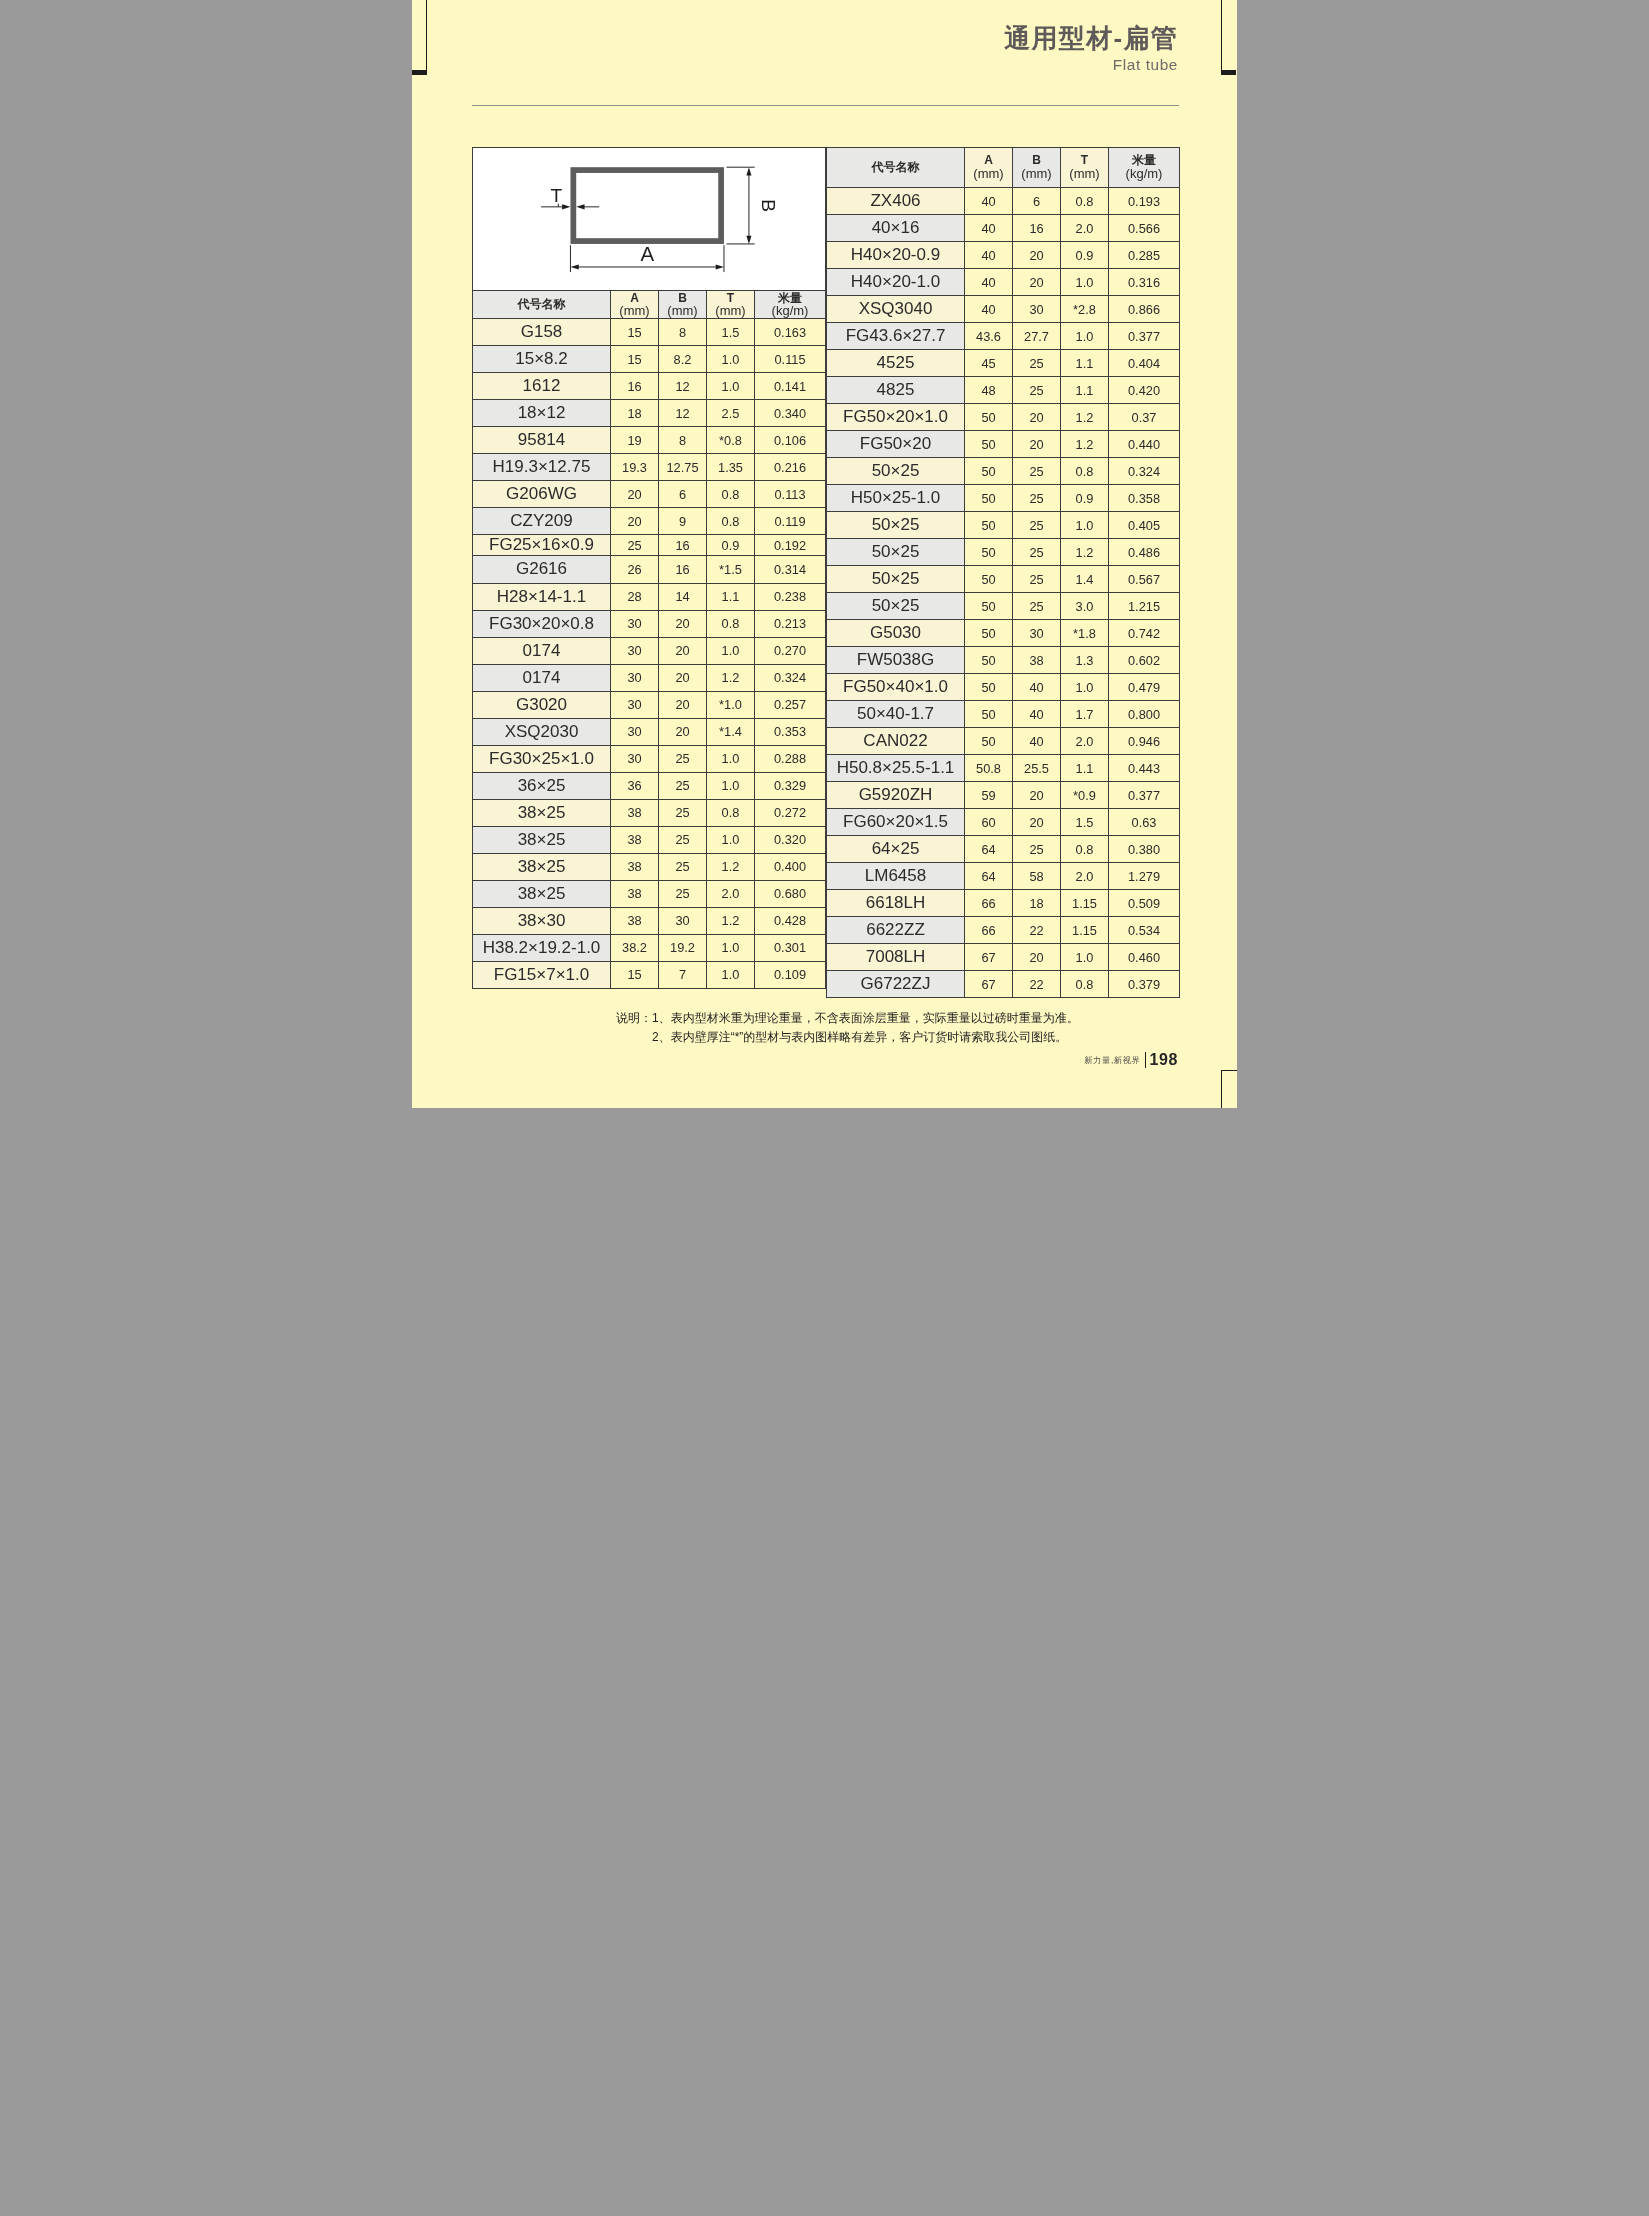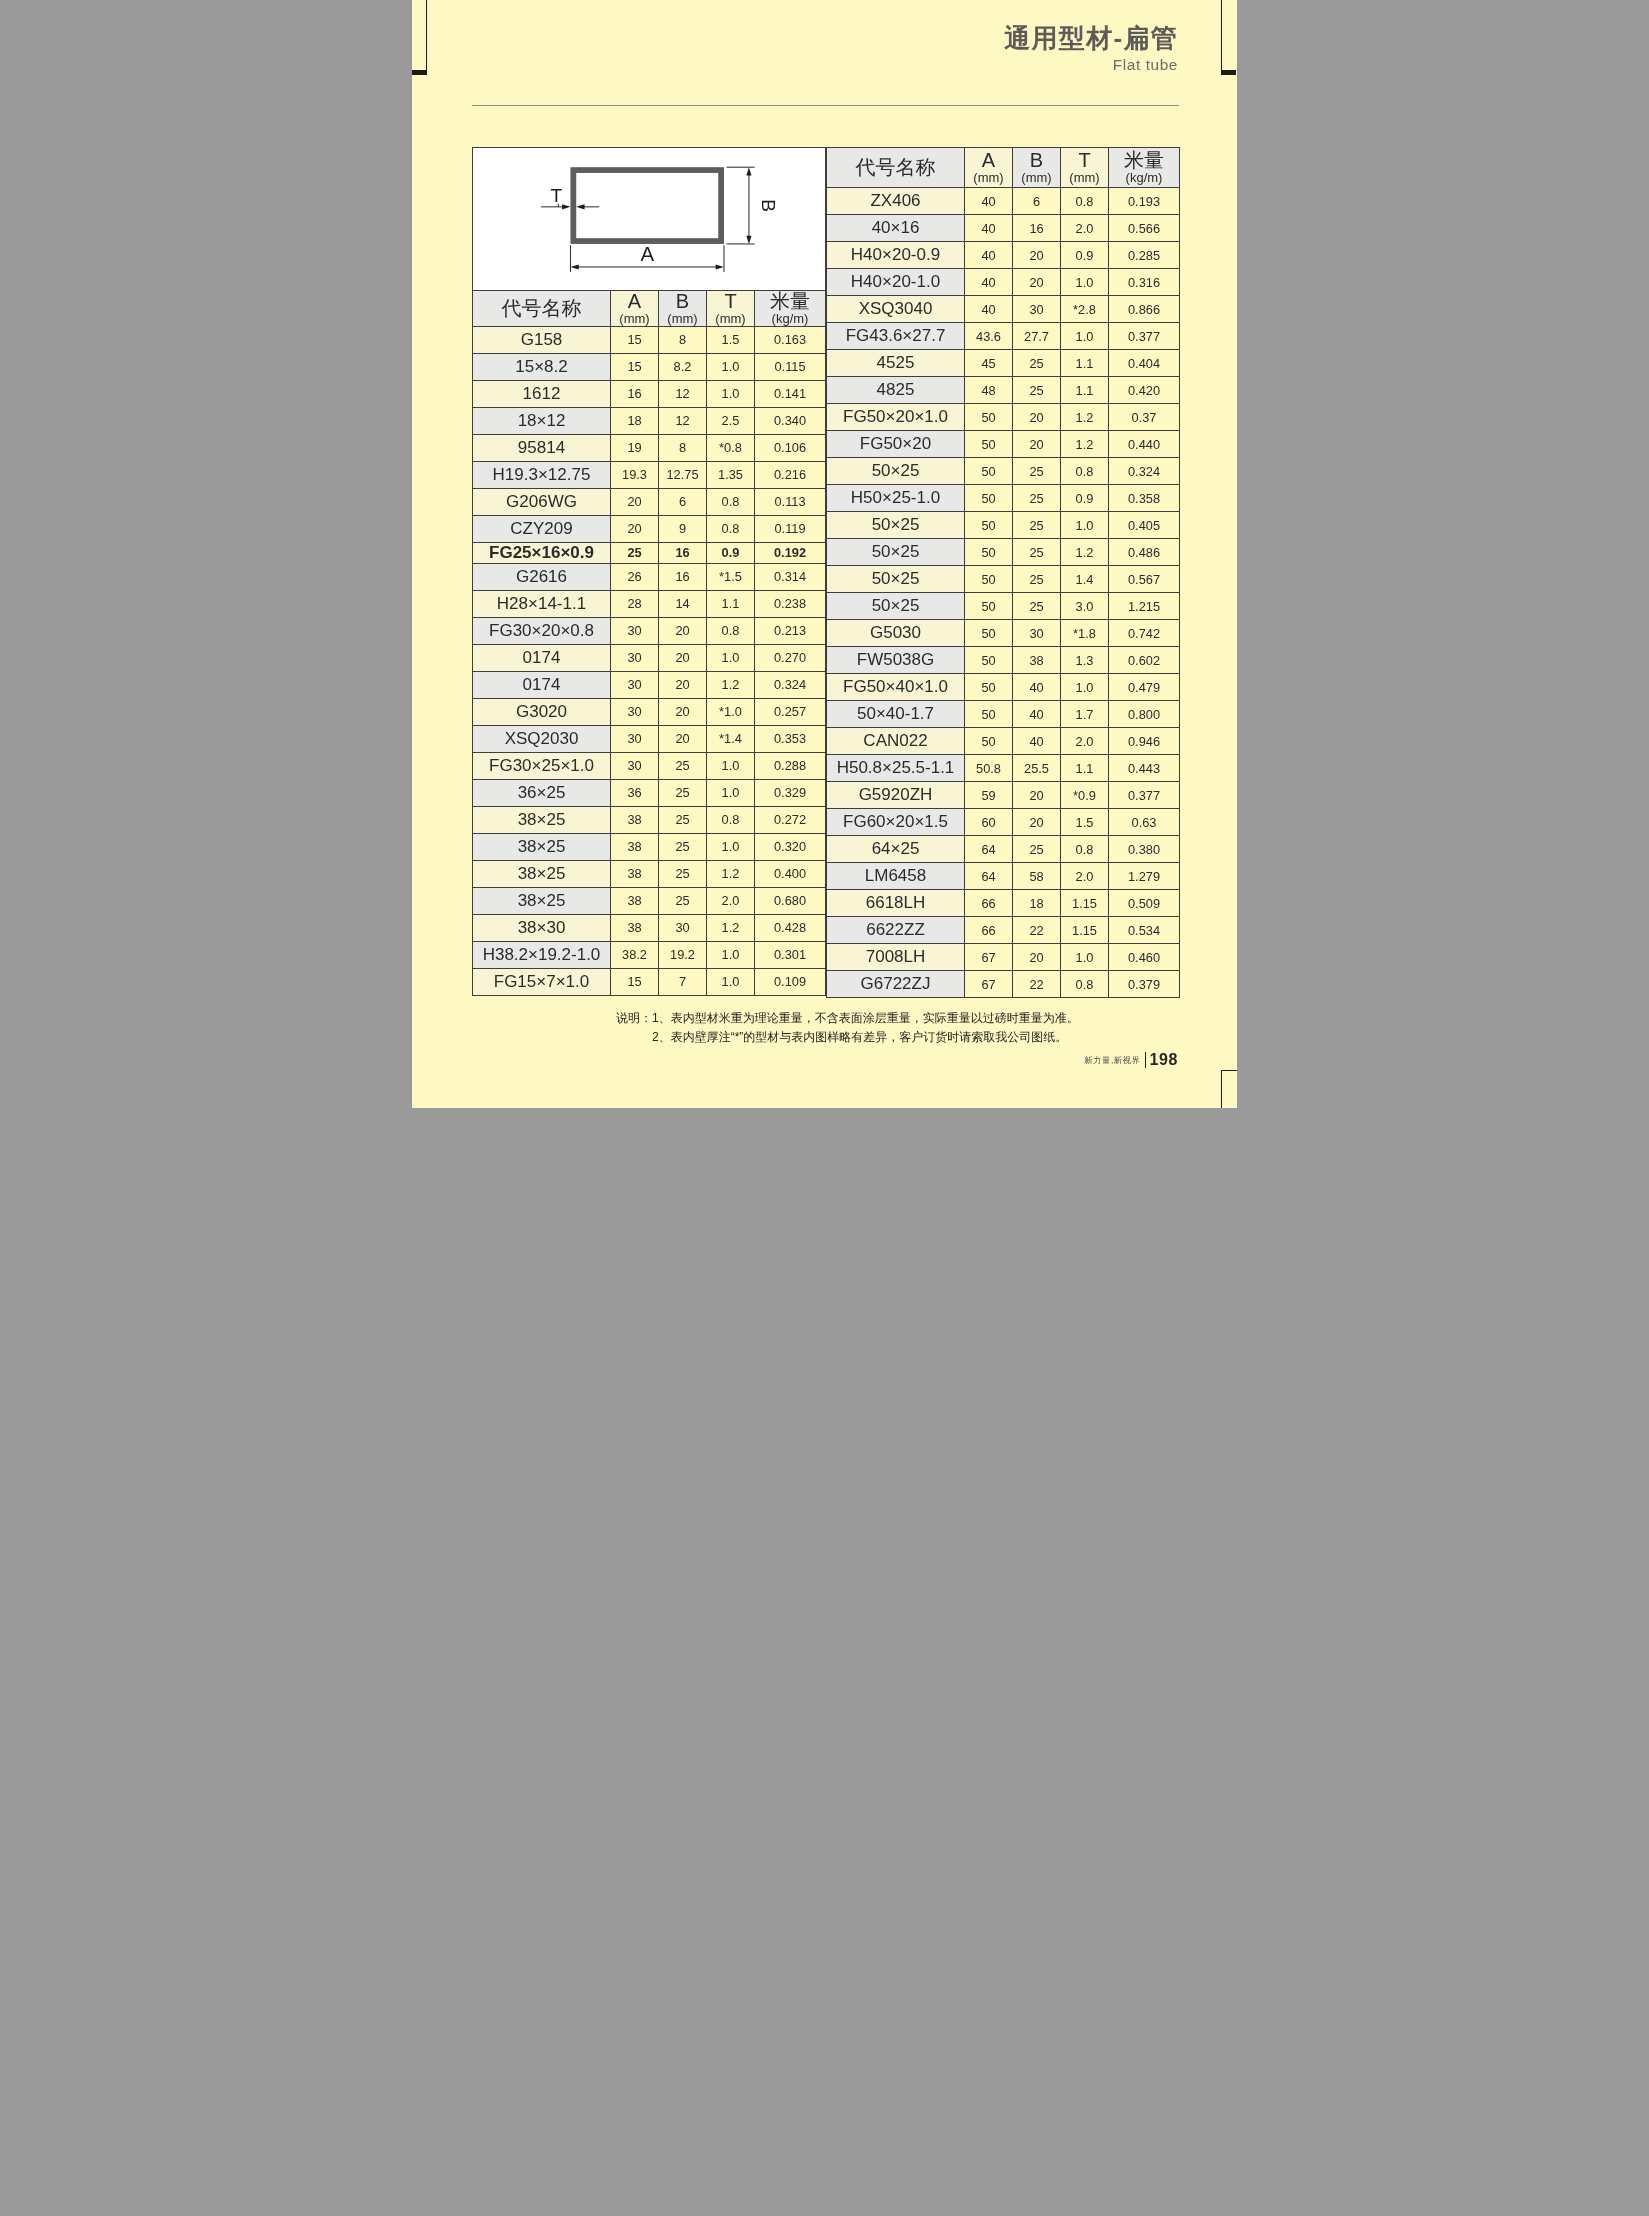--- a/index.html
+++ b/index.html
@@ -23,21 +23,21 @@
 
   
   .tables{position:absolute;left:60px;top:147px;display:flex;align-items:flex-start;}
   table{border-collapse:collapse;table-layout:fixed;height:842px;}
   td,th{border:1.3px solid var(--line);padding:0;text-align:center;vertical-align:middle;
         color:#2b2b2b;font-size:12.8px;overflow:hidden;}
   col.c-name{width:138px;} col.c-a{width:48px;} col.c-b{width:48px;} col.c-t{width:48px;} col.c-w{width:71px;}
   .diagram-cell{background:#ffffff;height:142px;}
   tr.head-l{height:28px;} tr.head-r{height:40px;}
   th{font-weight:400;}
-  .h1{font-size:20px;line-height:1.05;} .h2{font-size:13px;line-height:1.05;}
+  .h1{font-size:12px;line-height:1.05;font-weight:bold;} .h2{font-size:13px;line-height:1.05;}
   .shade-gray{background:var(--gray);} .shade-cream{background:var(--cream);}
   td.name{font-size:17px;}
   td.cream{background:var(--cream);} td.gray{background:var(--gray);}
 
   
   .dia{display:block;}
 
   
   .notes{position:absolute;left:204px;top:1009px;display:flex;color:#222;font-size:12px;line-height:1.6;}
   .notes .lbl{white-space:nowrap;}
@@ -179,21 +179,21 @@
             <td>0.8</td>
             <td>0.113</td>
           </tr>
           <tr style="height: 27px;">
             <td class="name gray">CZY209</td>
             <td>20</td>
             <td>9</td>
             <td>0.8</td>
             <td>0.119</td>
           </tr>
-          <tr style="height: 17px; font-weight: bold;">
+          <tr style="height: 17px;">
             <td class="name cream">FG25×16×0.9</td>
             <td>25</td>
             <td>16</td>
             <td>0.9</td>
             <td>0.192</td>
           </tr>
           <tr style="height: 27px;">
             <td class="name gray">G2616</td>
             <td>26</td>
             <td>16</td>

